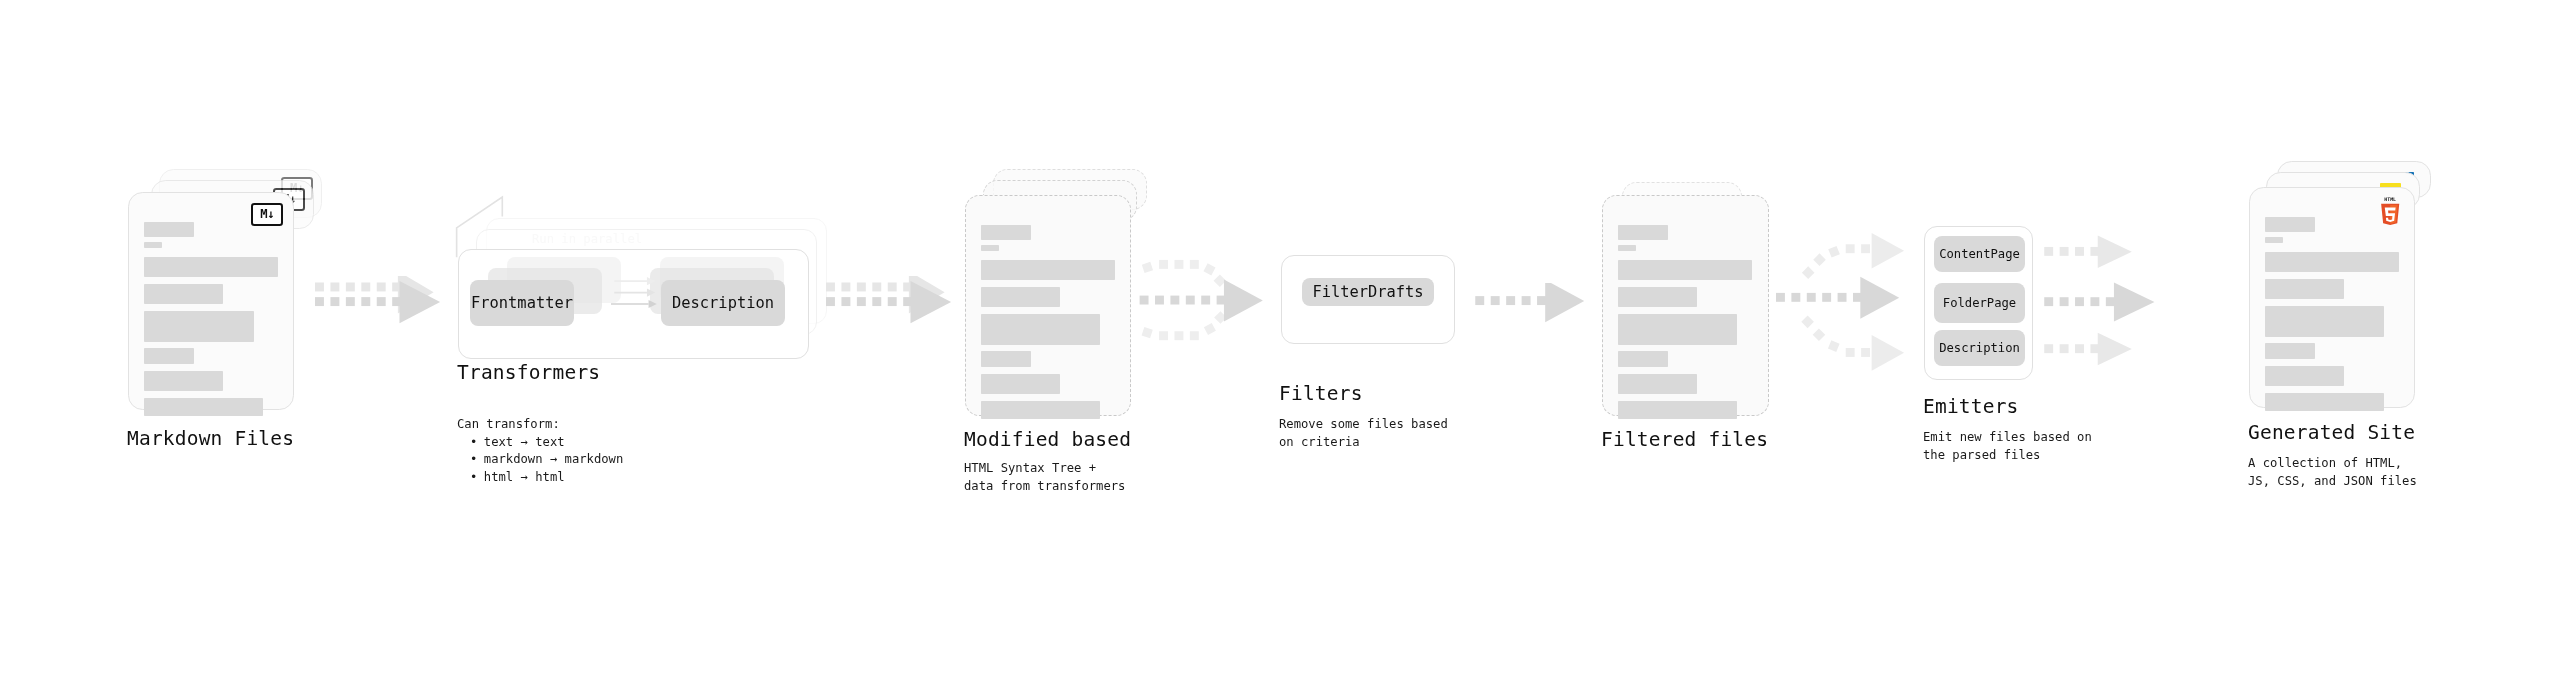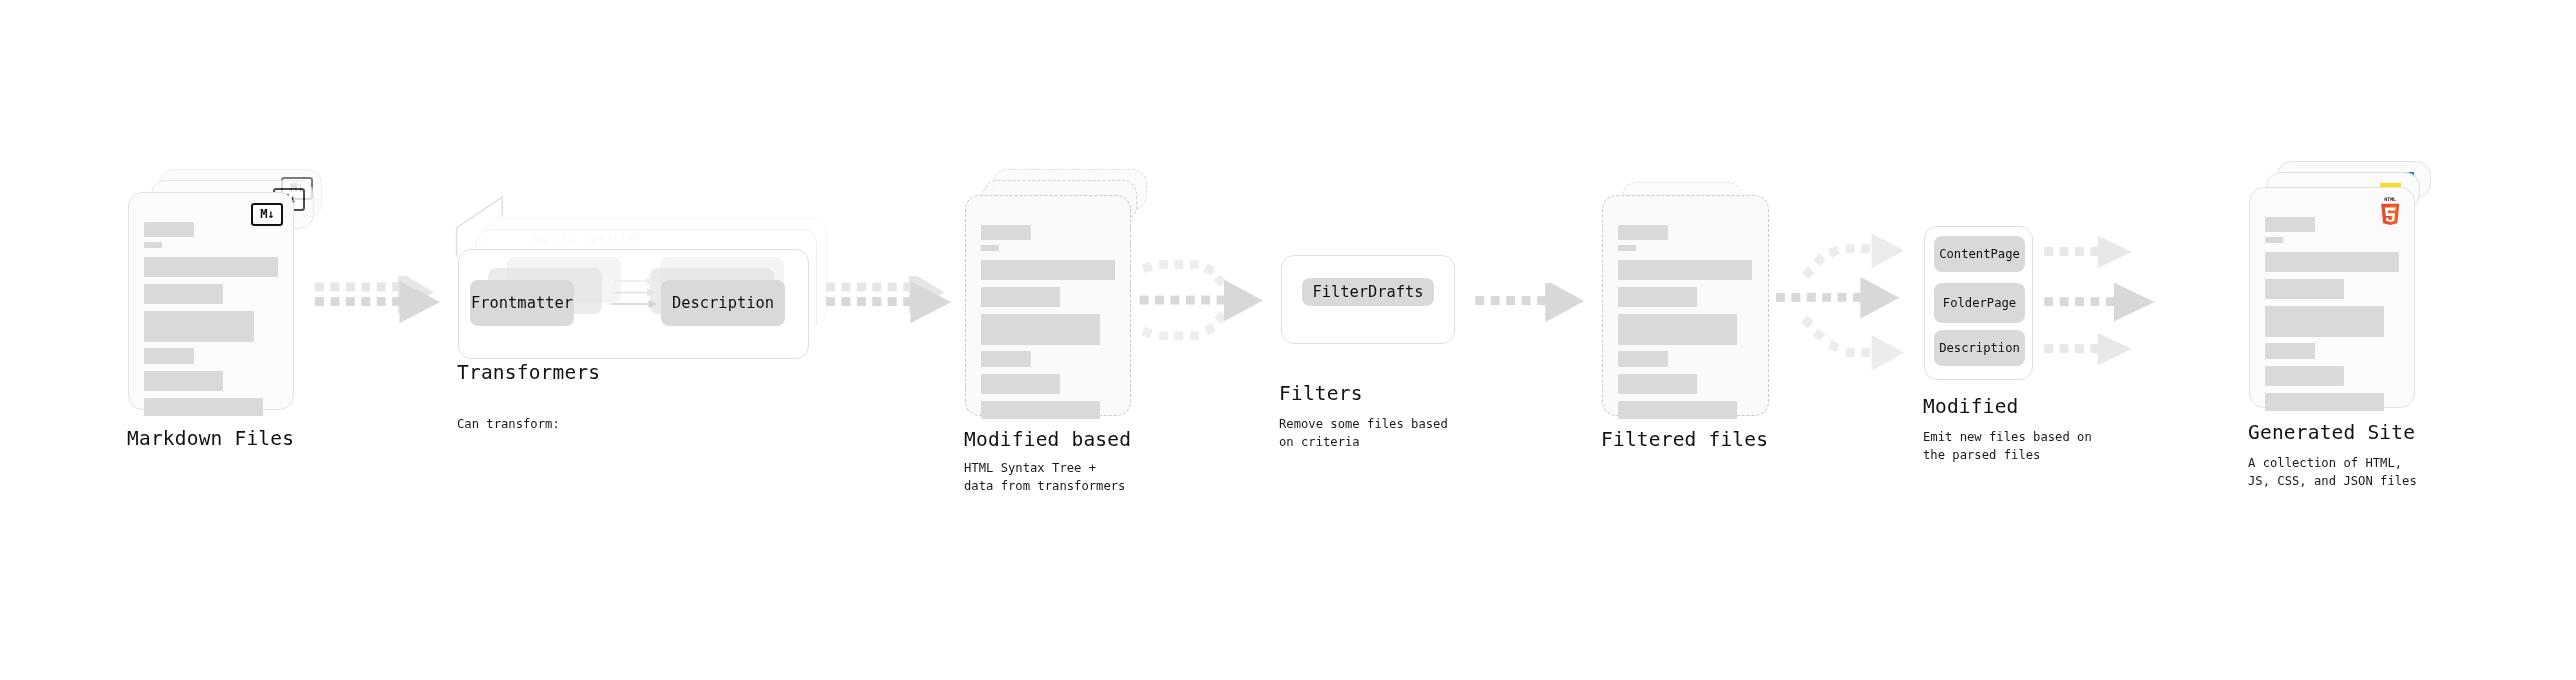--- a/index.html
+++ b/index.html
@@ -197,20 +197,25 @@
       <polygon points="46,33 56,38 46,43" fill="#d2d2d2"></polygon>
     </svg>
   </div>
 
   <div class="pill" style="left:470px;top:280px;width:104px;height:46px;">Frontmatter</div>
   <div class="pill" style="left:661px;top:280px;width:124px;height:46px;">Description</div>
 
   <div class="caption" style="left:457px;top:361px;text-align:right;">Transformers</div>
   <div class="sublist" style="left:457px;top:416px;">
     <div>Can transform:</div>
+    <ul>
+      <li>text → text</li>
+      <li>markdown → markdown</li>
+      <li>html → html</li>
+    </ul>
   </div>
 
   <div class="arrow" style="left:821px;top:276px;">
     <svg width="140" height="65" viewBox="0 0 172 80">
       <g fill="#e6e6e6">
         <rect x="6" y="8" width="11" height="11"></rect>
           <rect x="25" y="8" width="11" height="11"></rect>
         <rect x="44" y="8" width="11" height="11"></rect>
           <rect x="63" y="8" width="11" height="11"></rect>
         <rect x="82" y="8" width="11" height="11"></rect>
@@ -342,21 +347,21 @@
           <rect x="95" y="82" width="11" height="11"></rect>
         <polygon points="104,62 152,88 104,114"></polygon>
       </g>
     </svg>
   </div>
 
   <div class="groupbox" style="left:1924px;top:226px;width:109px;height:154px;"></div>
   <div class="pill" style="left:1934px;top:236px;width:91px;height:36px;font-size:12.2px;">ContentPage</div>
   <div class="pill" style="left:1934px;top:283px;width:91px;height:40px;font-size:12.2px;">FolderPage</div>
   <div class="pill" style="left:1934px;top:330px;width:91px;height:36px;font-size:12.2px;">Description</div>
-  <div class="caption" style="left:1923px;top:395px;">Modified</div>
+  <div class="caption" style="left:1923px;top:395px;">Emitters</div>
   <div class="subcaption" style="left:1923px;top:429px;">Emit new files based on
 the parsed files</div>
 
   <div class="arrow" style="left:2041px;top:229px;">
     <svg width="154" height="151" viewBox="0 0 190 186">
       <g fill="#e8e8e8">
         <rect x="4" y="22" width="11" height="11"></rect>
           <rect x="23" y="22" width="11" height="11"></rect>
         <rect x="42" y="22" width="11" height="11"></rect>
           <rect x="61" y="22" width="11" height="11"></rect>

